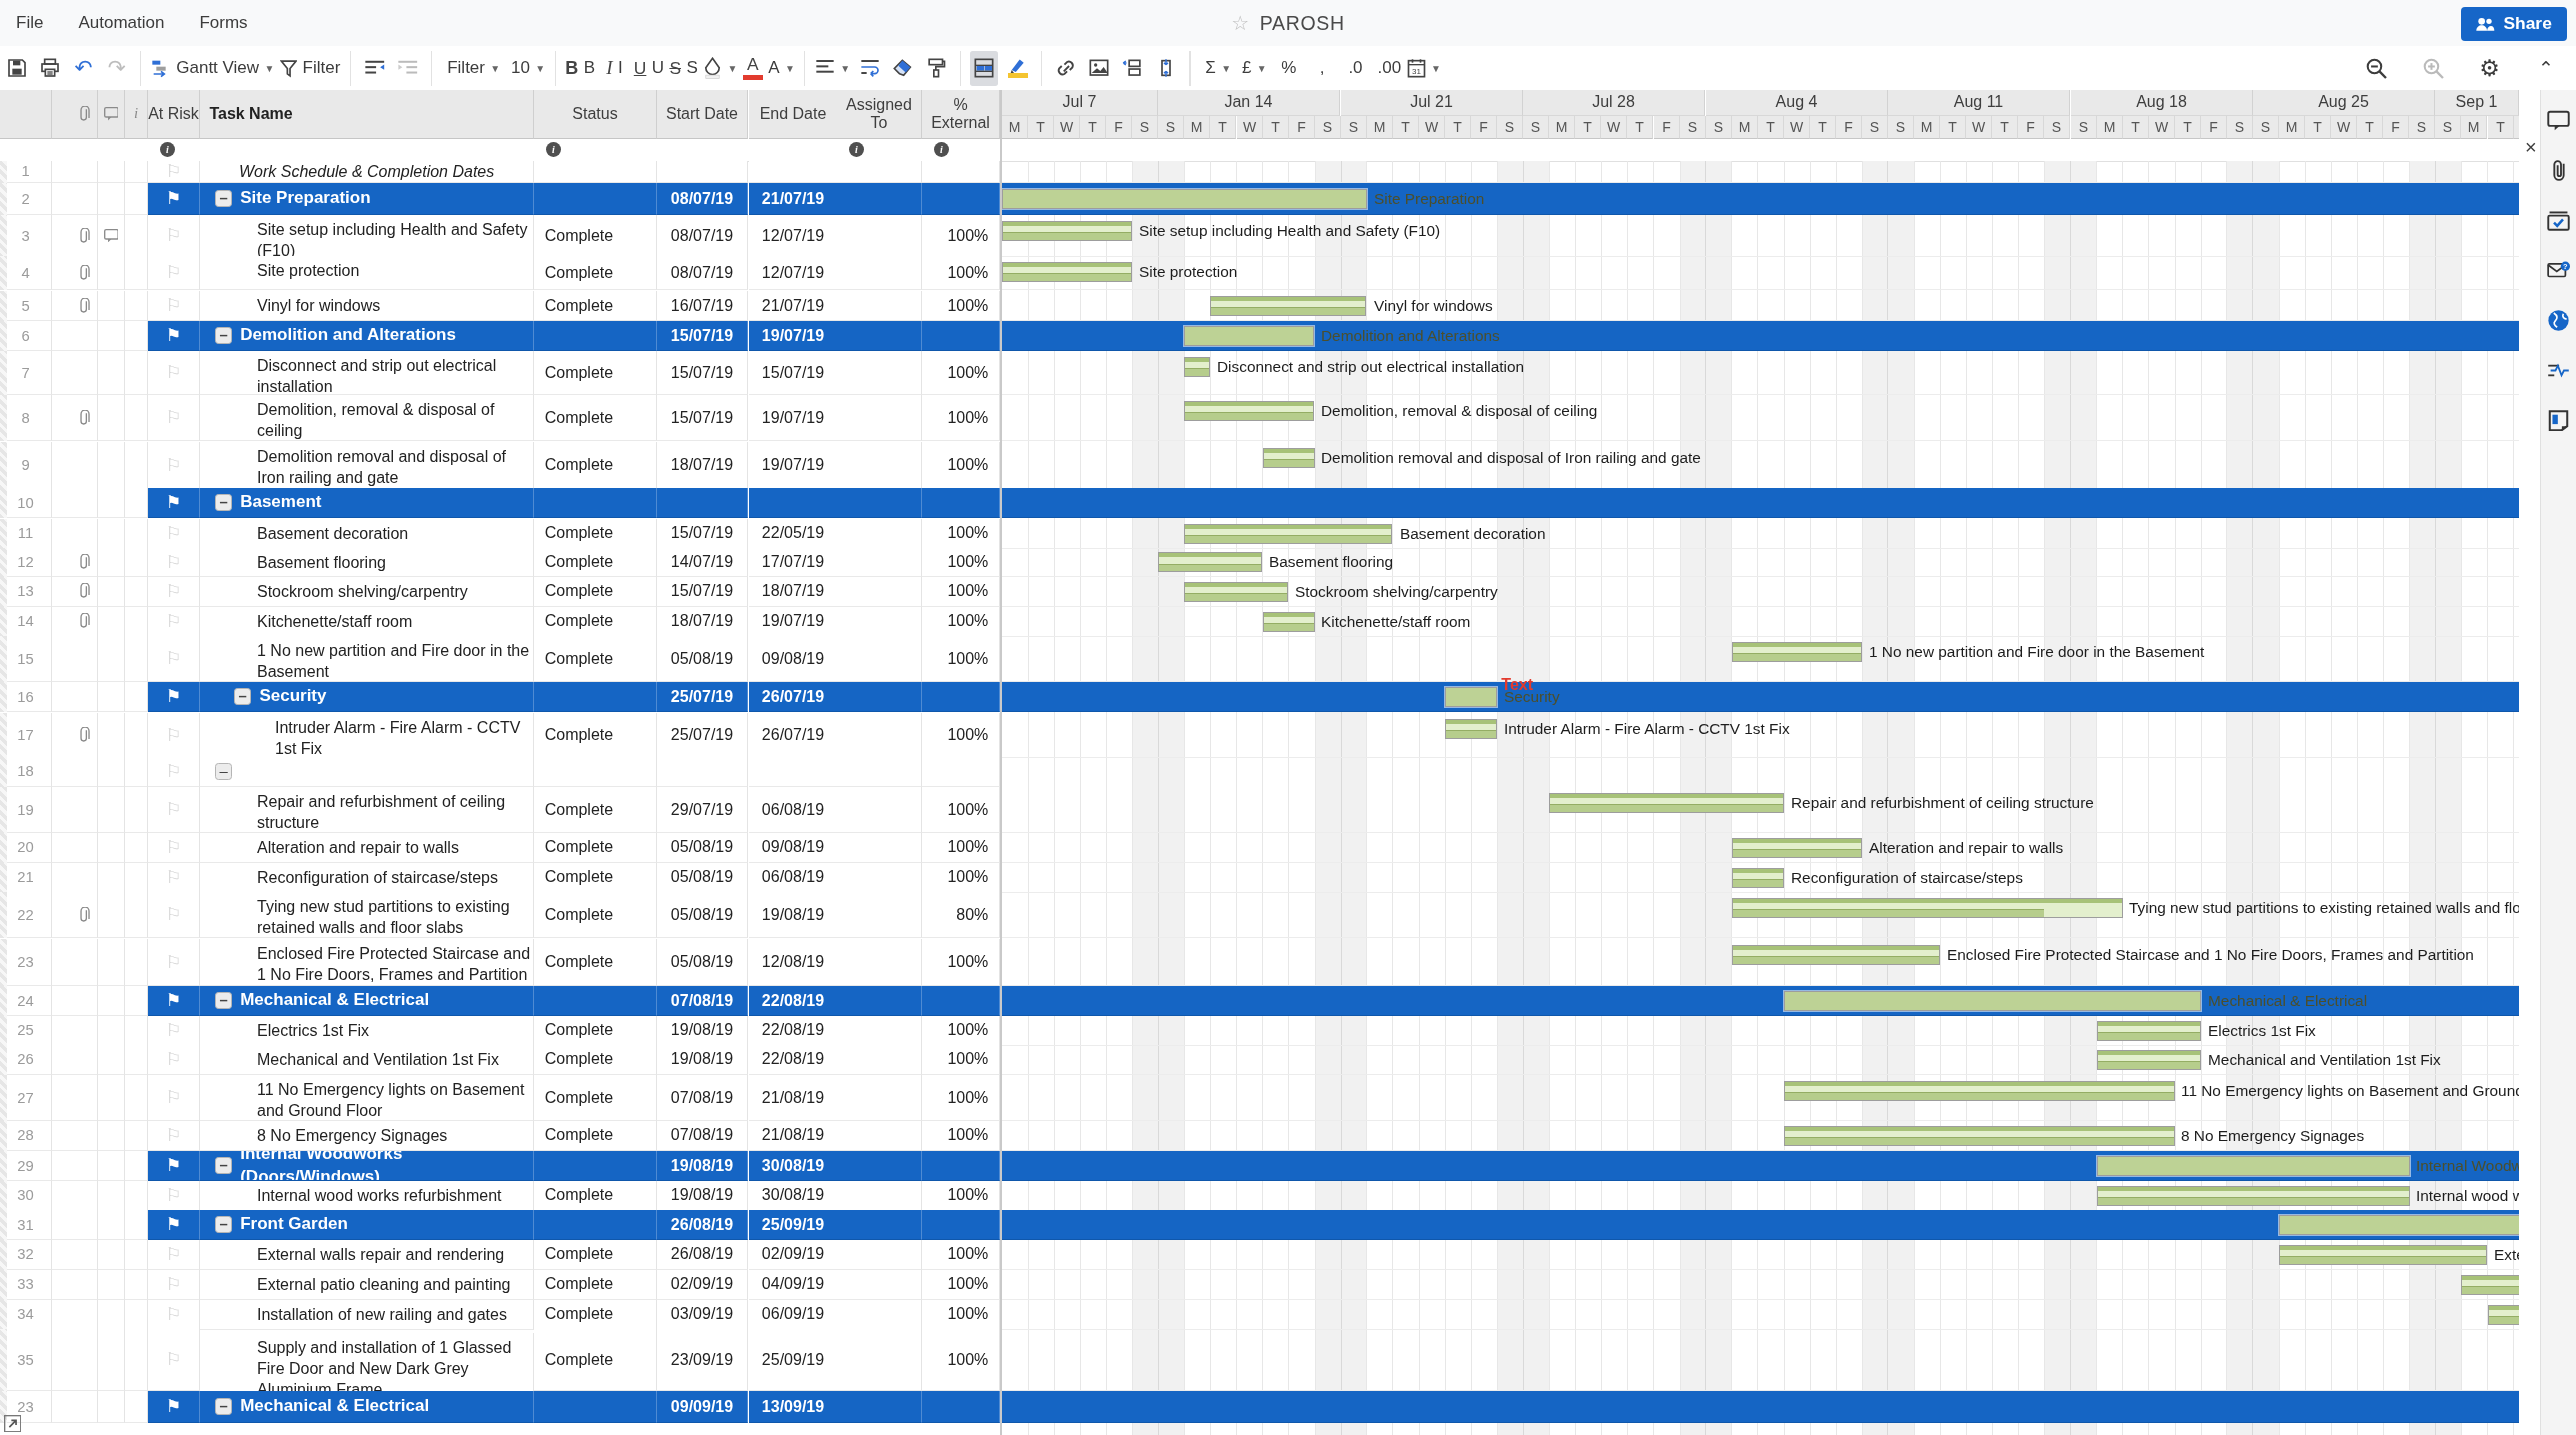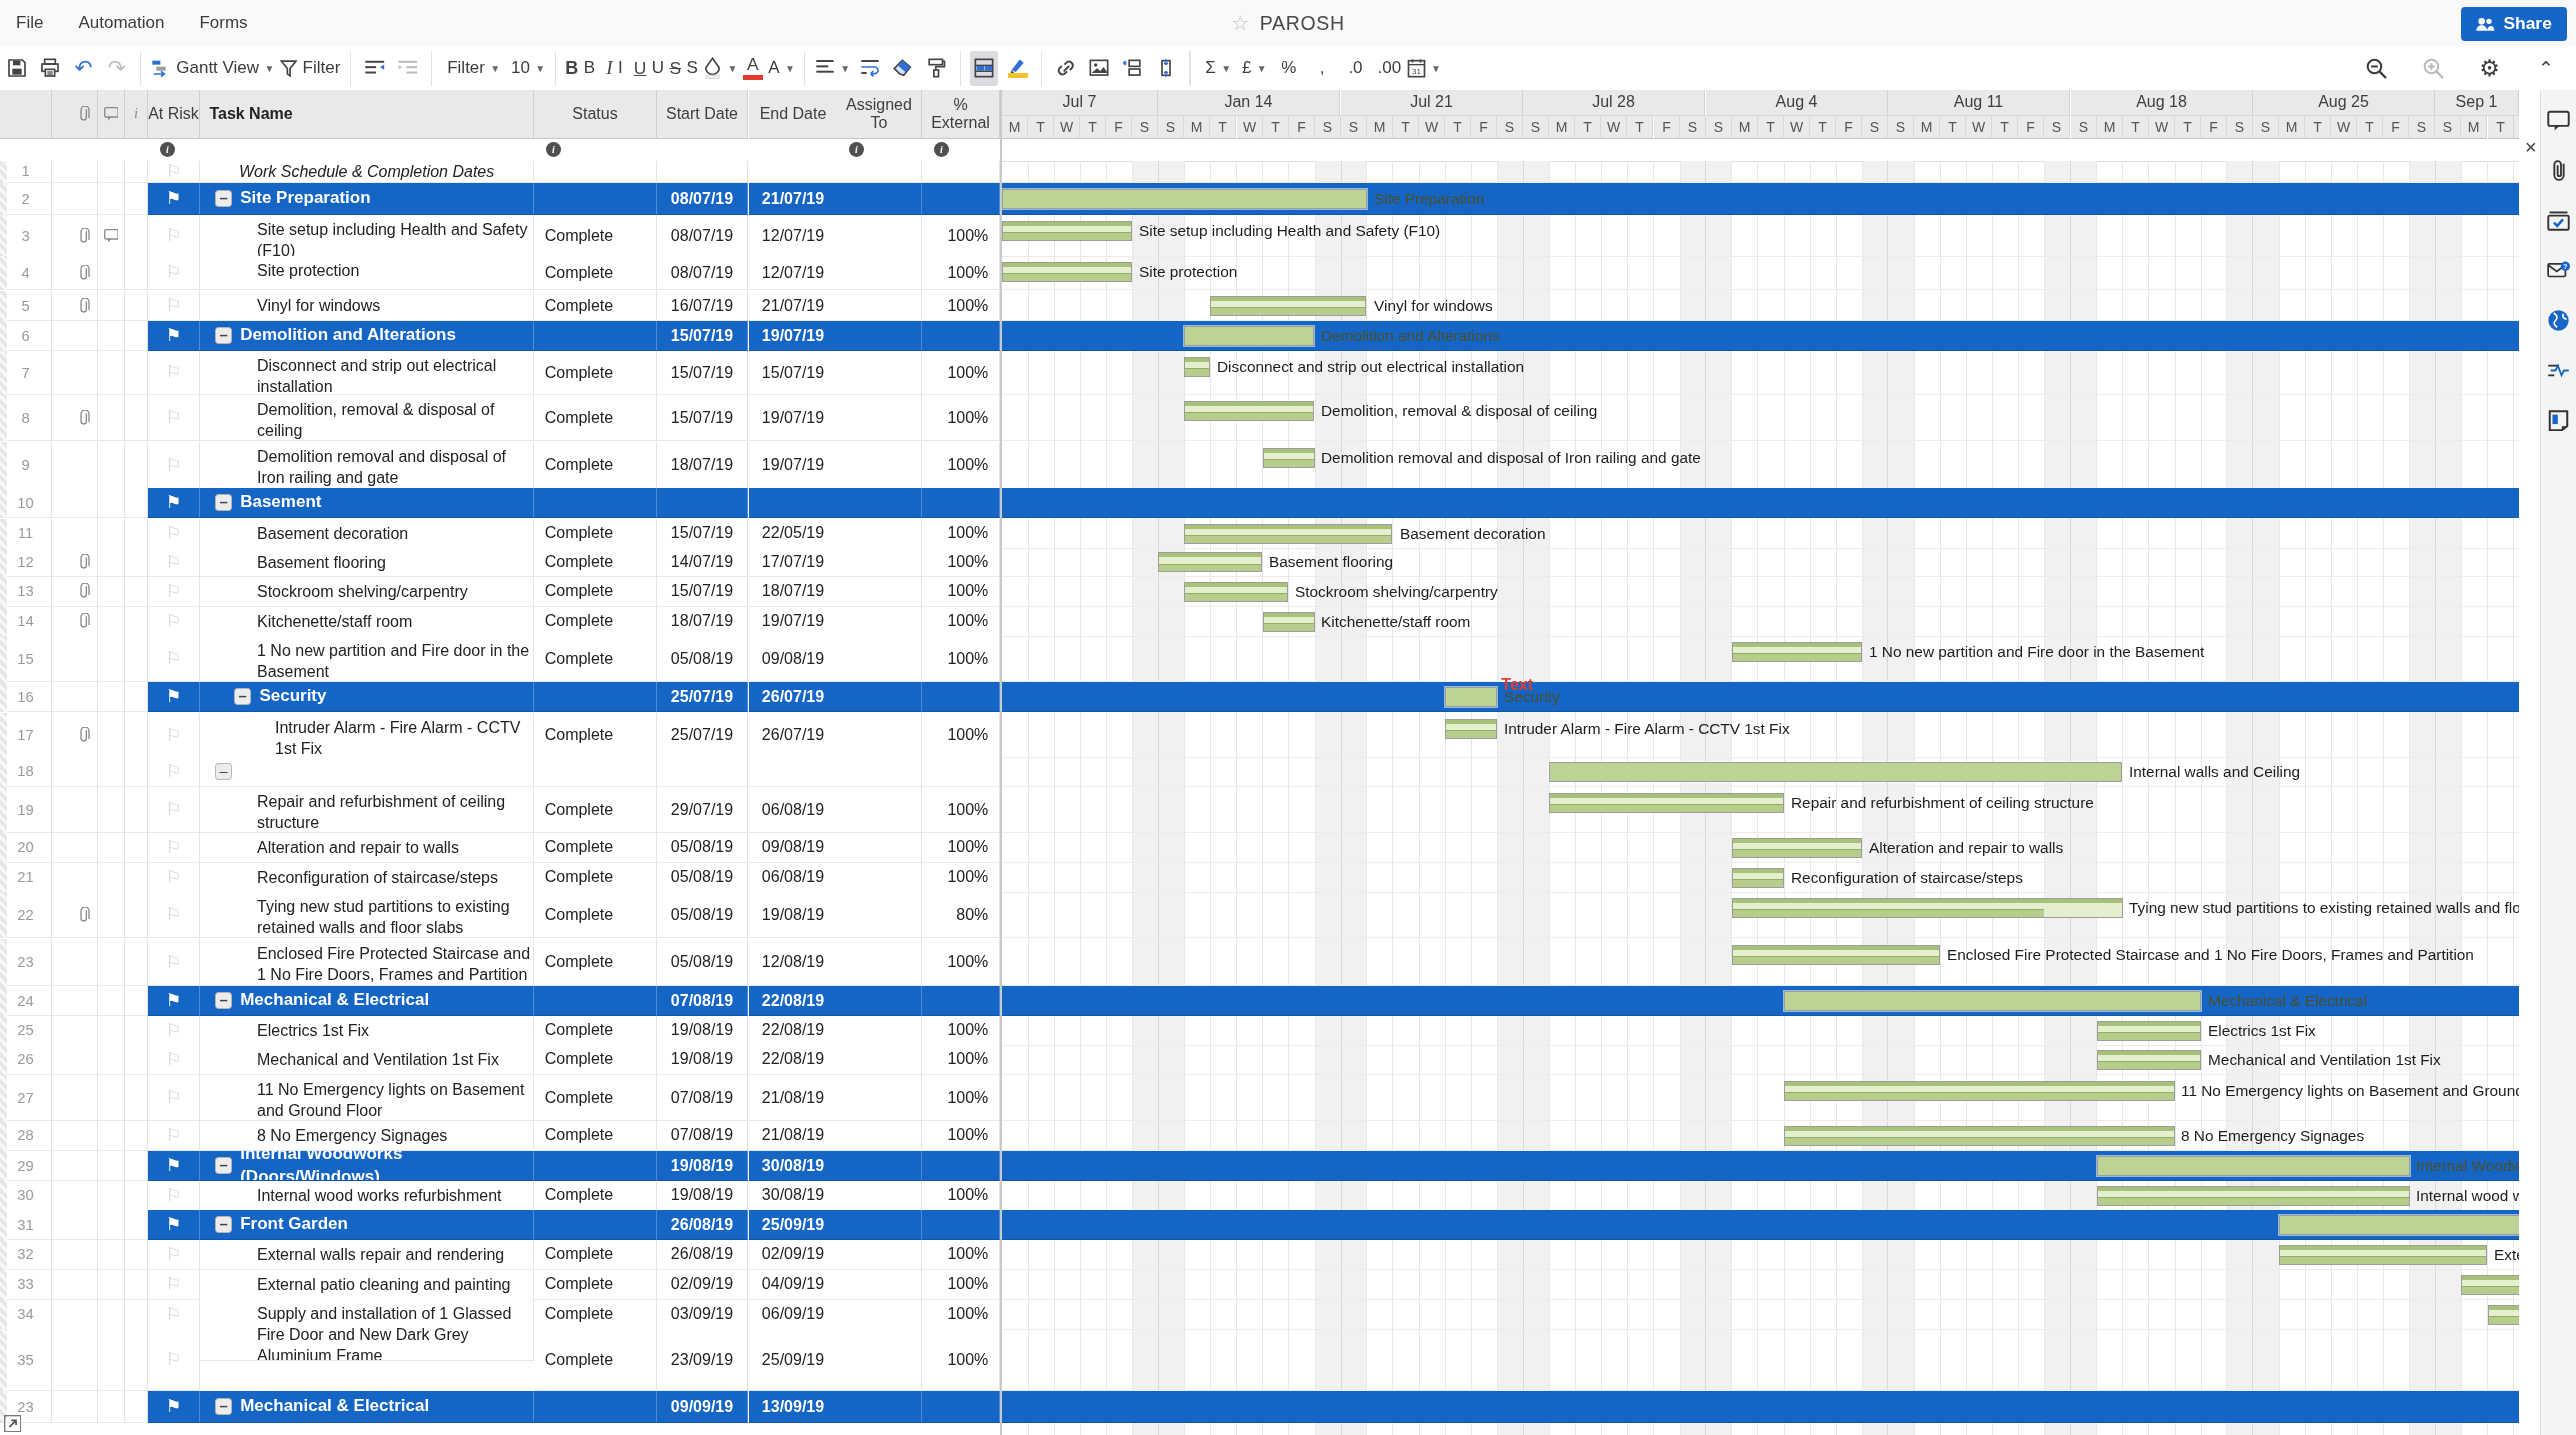--- a/index.html
+++ b/index.html
@@ -1277,21 +1277,21 @@
       <div>
         <div class="cell rownum" style="left: 0px; top: 1239px; width: 52px; height: 62px;">35</div>
         <div class="hatch" style="top: 1239px; height: 62px;"></div>
         <div class="cell " style="left: 52px; top: 1239px; width: 19.5px; height: 62px; align-items: center; justify-content: center;"></div>
         <div class="cell " style="left: 71px; top: 1239px; width: 27px; height: 62px; align-items: center; justify-content: center;"></div>
         <div class="cell " style="left: 98px; top: 1239px; width: 27px; height: 62px; align-items: center; justify-content: center;"></div>
         <div class="cell " style="left: 125px; top: 1239px; width: 23px; height: 62px; align-items: center; justify-content: center;"></div>
         <div class="cell " style="left: 148px; top: 1239px; width: 52px; height: 62px; align-items: center;">
           <span class="flagw" style="color:#cfcfcf;">⚐</span>
         </div>
-        <div class="cell taskname" style="left: 200px; top: 1209px; width: 334px; height: 62px;">
+        <div class="cell taskname" style="left: 200px; top: 1243px; width: 334px; height: 62px;">
           <span style="padding-left:57px;display:block;">Supply and installation of 1 Glassed Fire Door and New Dark Grey Aluminium Frame</span>
         </div>
         <div class="cell statusc" style="left: 534px; top: 1239px; width: 123px; height: 62px;">
           <span>Complete</span>
         </div>
         <div class="cell datec" style="left: 657px; top: 1239px; width: 91px; height: 62px;">
           <span>23/09/19</span>
         </div>
         <div class="cell datec" style="left: 749px; top: 1239px; width: 89px; height: 62px;">
           <span>25/09/19</span>
@@ -1563,24 +1563,20 @@
         <div class="bar parent" style="left: 443px; top: 5px; width: 52px; height: 20px;"></div>
         <div class="bar-label on-blue" style="left: 502px; top: 5px; height: 20px;">Security<span class="red-note" style="left: -2.7px; top: -11.4px;">Text</span></div>
       </div>
       <div class="g-row" style="top: 623px; width: 1517px; height: 45px;">
         <div class="bar task" style="left: 443px; top: 6px; width: 52px; height: 20px;">
           <span class="tband"></span>
           <span class="pband" style="width:100%;"></span>
         </div>
         <div class="bar-label" style="left: 502px; top: 6px; height: 20px;">Intruder Alarm - Fire Alarm - CCTV 1st Fix</div>
       </div>
-      <div class="g-row" style="top: 667px; width: 1517px; height: 29.5px;">
-        <div class="bar parent" style="left: 547px; top: 4.7px; width: 573px; height: 20px;"></div>
-        <div class="bar-label" style="left: 1127px; top: 4.7px; height: 20px;">Internal walls and Ceiling</div>
-      </div>
       <div class="g-row" style="top: 697px; width: 1517px; height: 46px;">
         <div class="bar task" style="left: 547px; top: 6px; width: 235px; height: 20px;">
           <span class="tband"></span>
           <span class="pband" style="width:100%;"></span>
         </div>
         <div class="bar-label" style="left: 789px; top: 6px; height: 20px;">Repair and refurbishment of ceiling structure</div>
       </div>
       <div class="g-row" style="top: 743px; width: 1517px; height: 29.5px;">
         <div class="bar task" style="left: 730px; top: 4.7px; width: 130px; height: 20px;">
           <span class="tband"></span>

